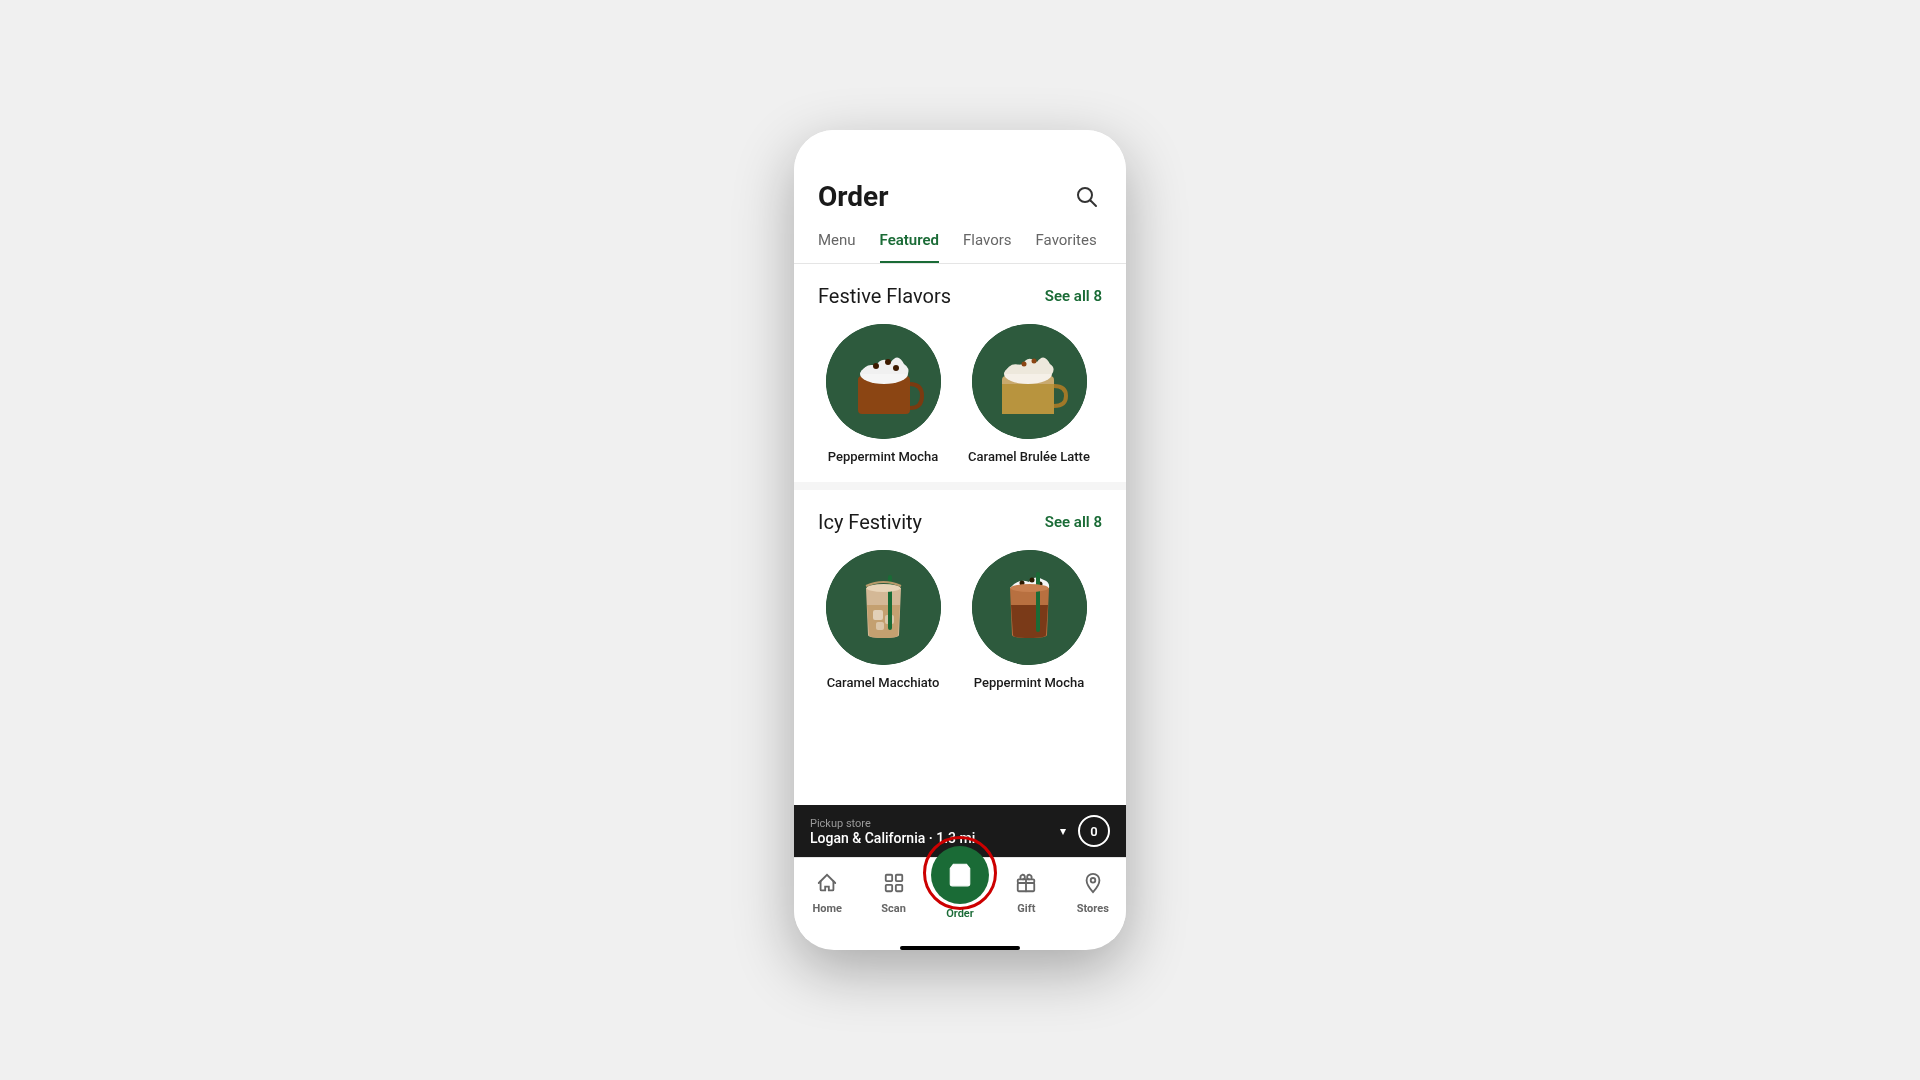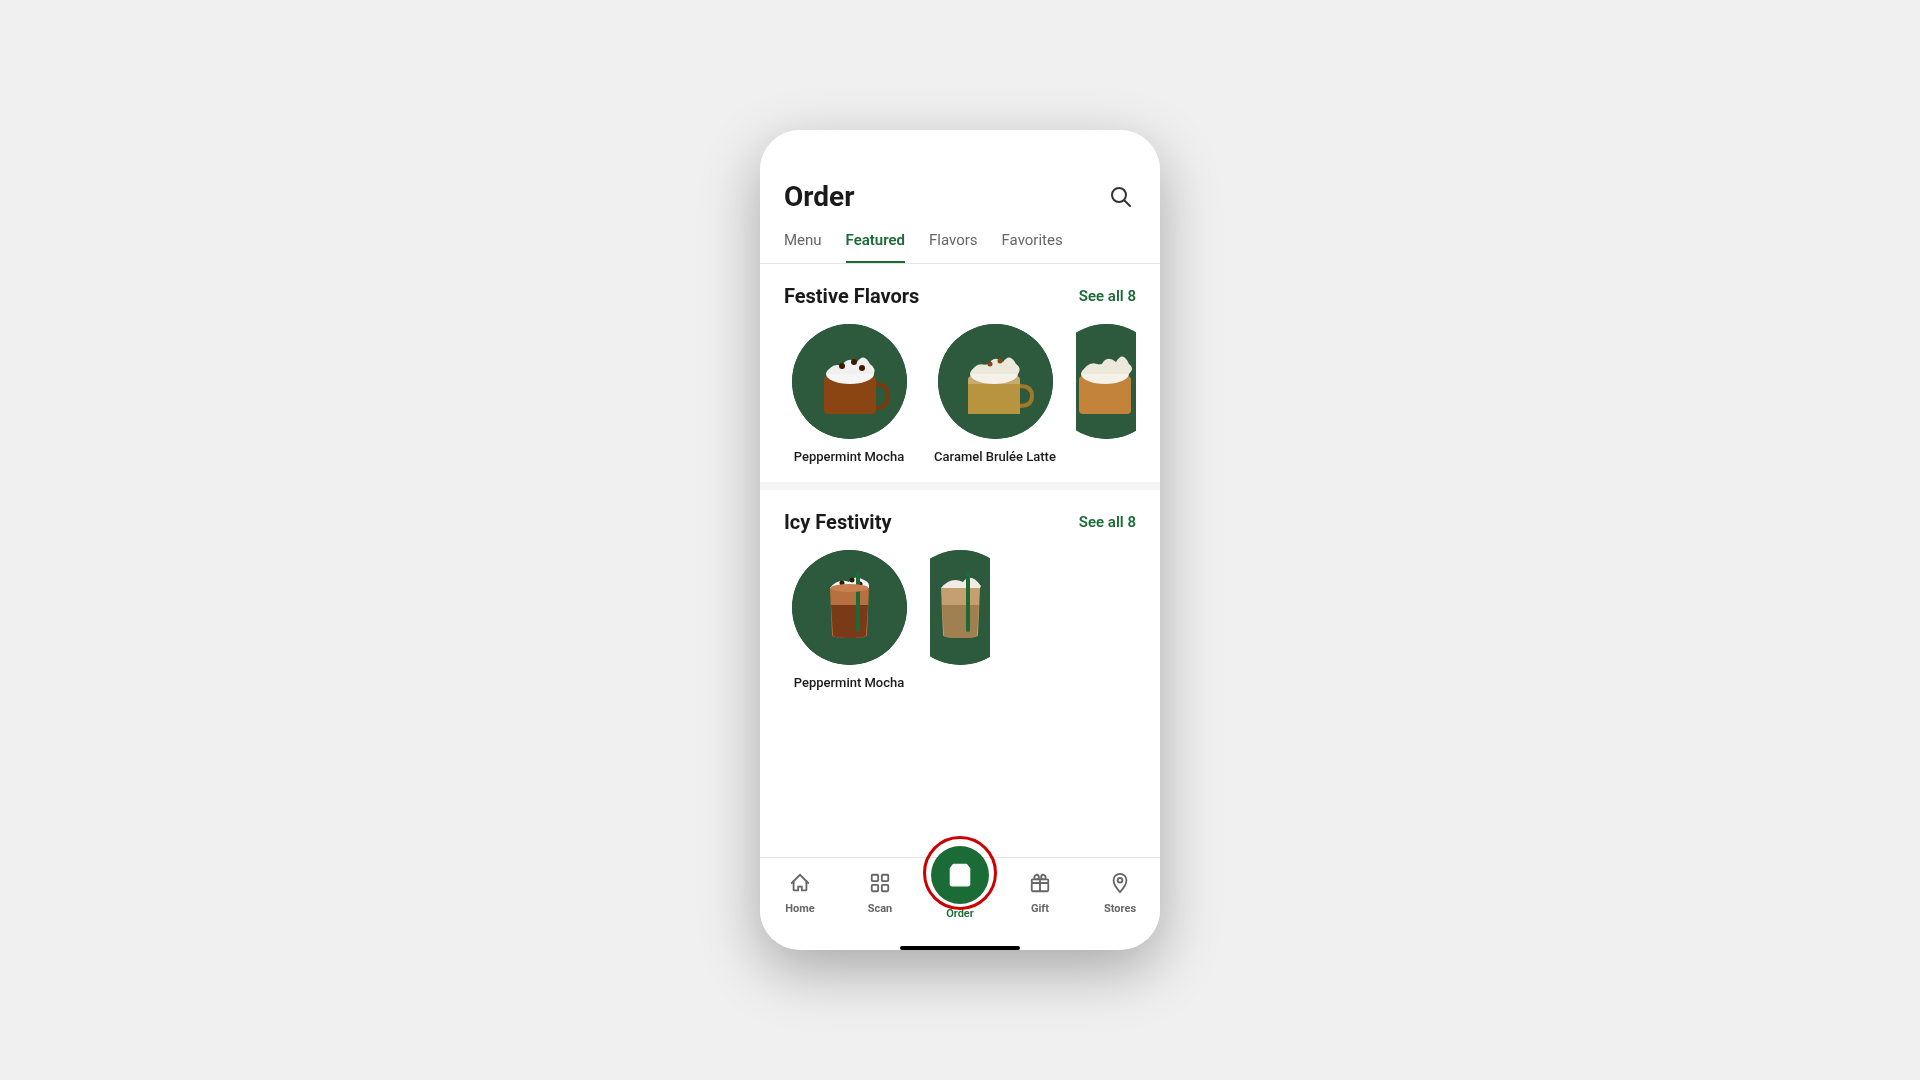--- a/index.html
+++ b/index.html
@@ -7,21 +7,21 @@
     body {
       background: #f0f0f0;
       display: flex;
       justify-content: center;
       align-items: center;
       min-height: 100vh;
       font-family: -apple-system, BlinkMacSystemFont, 'Segoe UI', Roboto, sans-serif;
     }
 
     .phone-wrapper {
-      width: 400px;
+      width: 332px;
       min-height: 820px;
       background: #ffffff;
       border-radius: 40px;
       overflow: hidden;
       box-shadow: 0 20px 60px rgba(0,0,0,0.3);
       display: flex;
       flex-direction: column;
       position: relative;
     }
 
@@ -86,21 +86,21 @@
 
     .section-header {
       display: flex;
       justify-content: space-between;
       align-items: center;
       margin-bottom: 16px;
     }
 
     .section-title {
       font-size: 20px;
-      font-weight: 700;
+      font-weight: 400;
       color: #1a1a1a;
     }
 
     .see-all {
       color: #1a6b36;
       font-size: 15px;
       font-weight: 600;
       cursor: pointer;
     }
 
@@ -376,20 +376,42 @@
     <div class="divider"></div>
 
     <div class="section">
       <div class="section-header">
         <span class="section-title">Icy Festivity</span>
         <span class="see-all">See all 8</span>
       </div>
       <div class="drinks-row-wrapper">
         <div class="drinks-row">
 
+          <div class="drink-item">
+            <div class="drink-circle">
+              <svg viewBox="0 0 115 115" xmlns="http://www.w3.org/2000/svg" class="drink-svg">
+                <circle cx="57.5" cy="57.5" r="57.5" fill="#2d5a3d"></circle>
+
+                <path d="M40 38 L42 85 Q42 88 57.5 88 Q73 88 73 85 L75 38 Z" fill="#d4b896"></path>
+
+                <path d="M41 55 L43 85 Q43 88 57.5 88 Q72 88 72 85 L74 55 Z" fill="#c4a070"></path>
+
+                <rect x="47" y="60" width="10" height="10" rx="2" fill="rgba(255,255,255,0.5)"></rect>
+                <rect x="59" y="65" width="9" height="9" rx="2" fill="rgba(255,255,255,0.4)"></rect>
+                <rect x="50" y="72" width="8" height="8" rx="2" fill="rgba(255,255,255,0.4)"></rect>
+
+                <rect x="62" y="25" width="4" height="55" rx="2" fill="#1a6b36"></rect>
+
+                <ellipse cx="57.5" cy="38" rx="17" ry="4" fill="#e8d4b8"></ellipse>
+
+                <path d="M40 36 Q57.5 28 75 36" stroke="#b89a6a" stroke-width="2" fill="none"></path>
+              </svg>
+            </div>
+            <span class="drink-name">Caramel Macchiato</span>
+          </div>
 
           <div class="drink-item">
             <div class="drink-circle">
               <svg viewBox="0 0 115 115" xmlns="http://www.w3.org/2000/svg" class="drink-svg">
                 <circle cx="57.5" cy="57.5" r="57.5" fill="#2d5a3d"></circle>
 
                 <path d="M38 38 L40 85 Q40 88 57.5 88 Q75 88 75 85 L77 38 Z" fill="#b87040"></path>
 
                 <path d="M39 55 L41 85 Q41 88 57.5 88 Q74 88 74 85 L76 55 Z" fill="#7a3a18"></path>
 
@@ -418,20 +440,32 @@
               </svg>
             </div>
           </div>
 
         </div>
       </div>
     </div>
 
   </div>
 
+  <div class="pickup-bar">
+    <div class="pickup-info">
+      <span class="pickup-label">Pickup store</span>
+      <span class="pickup-location">Logan &amp; California · 1.3 mi</span>
+    </div>
+    <div class="pickup-right">
+      <span class="chevron-down">▾</span>
+      <div class="cart-badge">
+        <span>0</span>
+      </div>
+    </div>
+  </div>
 
   <div class="bottom-nav">
 
     <div class="nav-item">
       <span class="nav-icon">
         <svg width="22" height="22" viewBox="0 0 24 24" fill="none" stroke="#666" stroke-width="2" stroke-linecap="round">
           <path d="M3 12L12 3l9 9"></path>
           <path d="M5 10v9a1 1 0 001 1h4v-4h4v4h4a1 1 0 001-1v-9"></path>
         </svg>
       </span>

